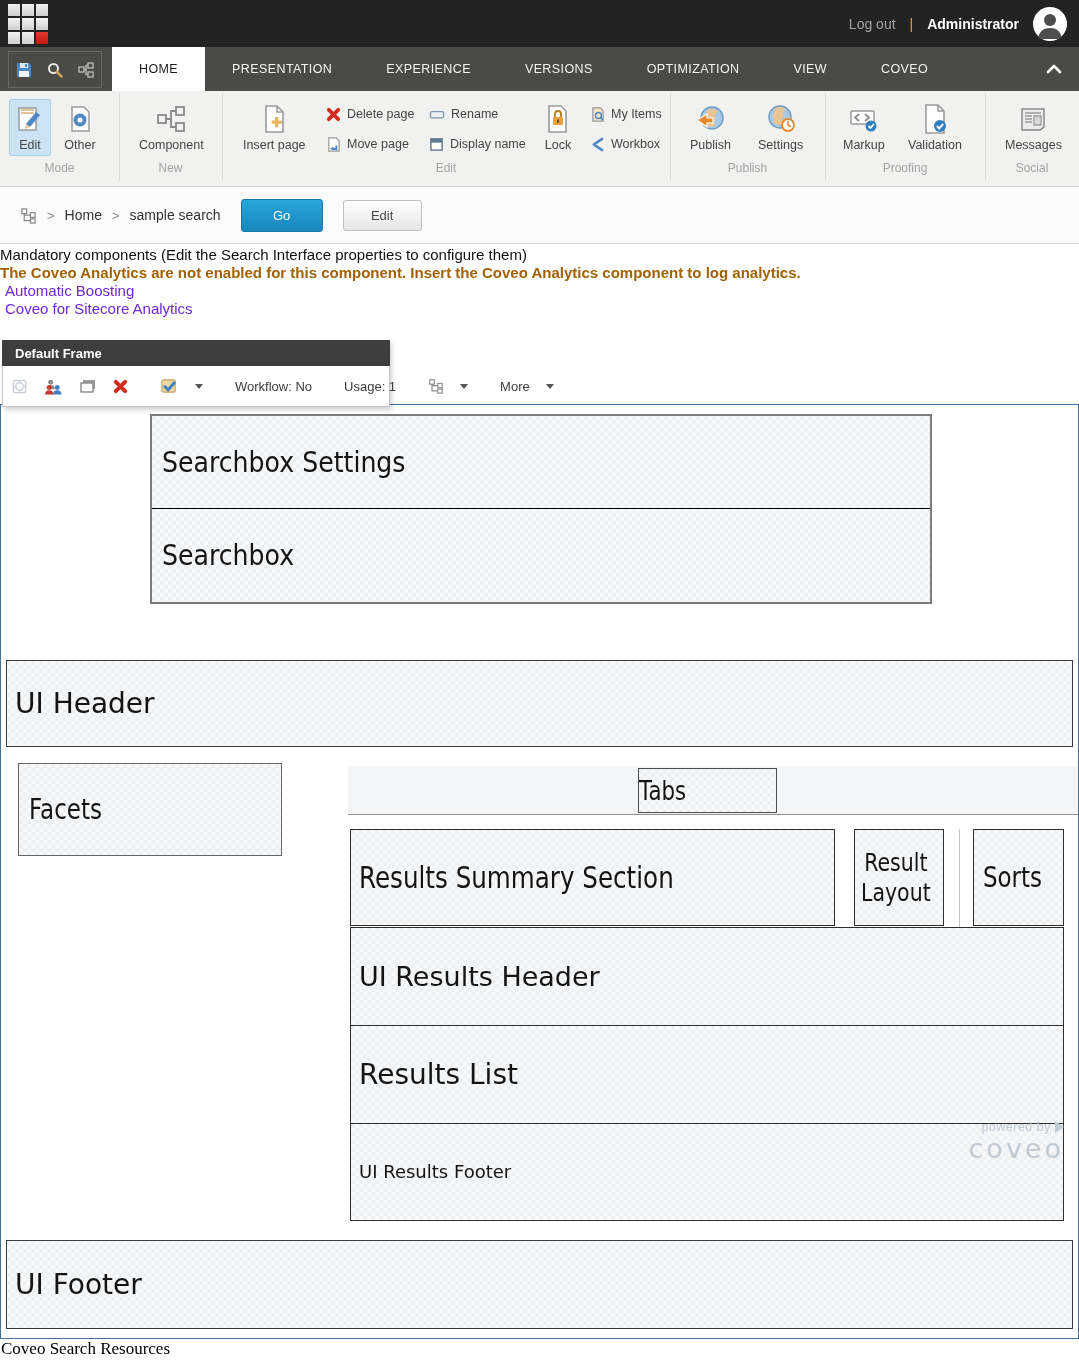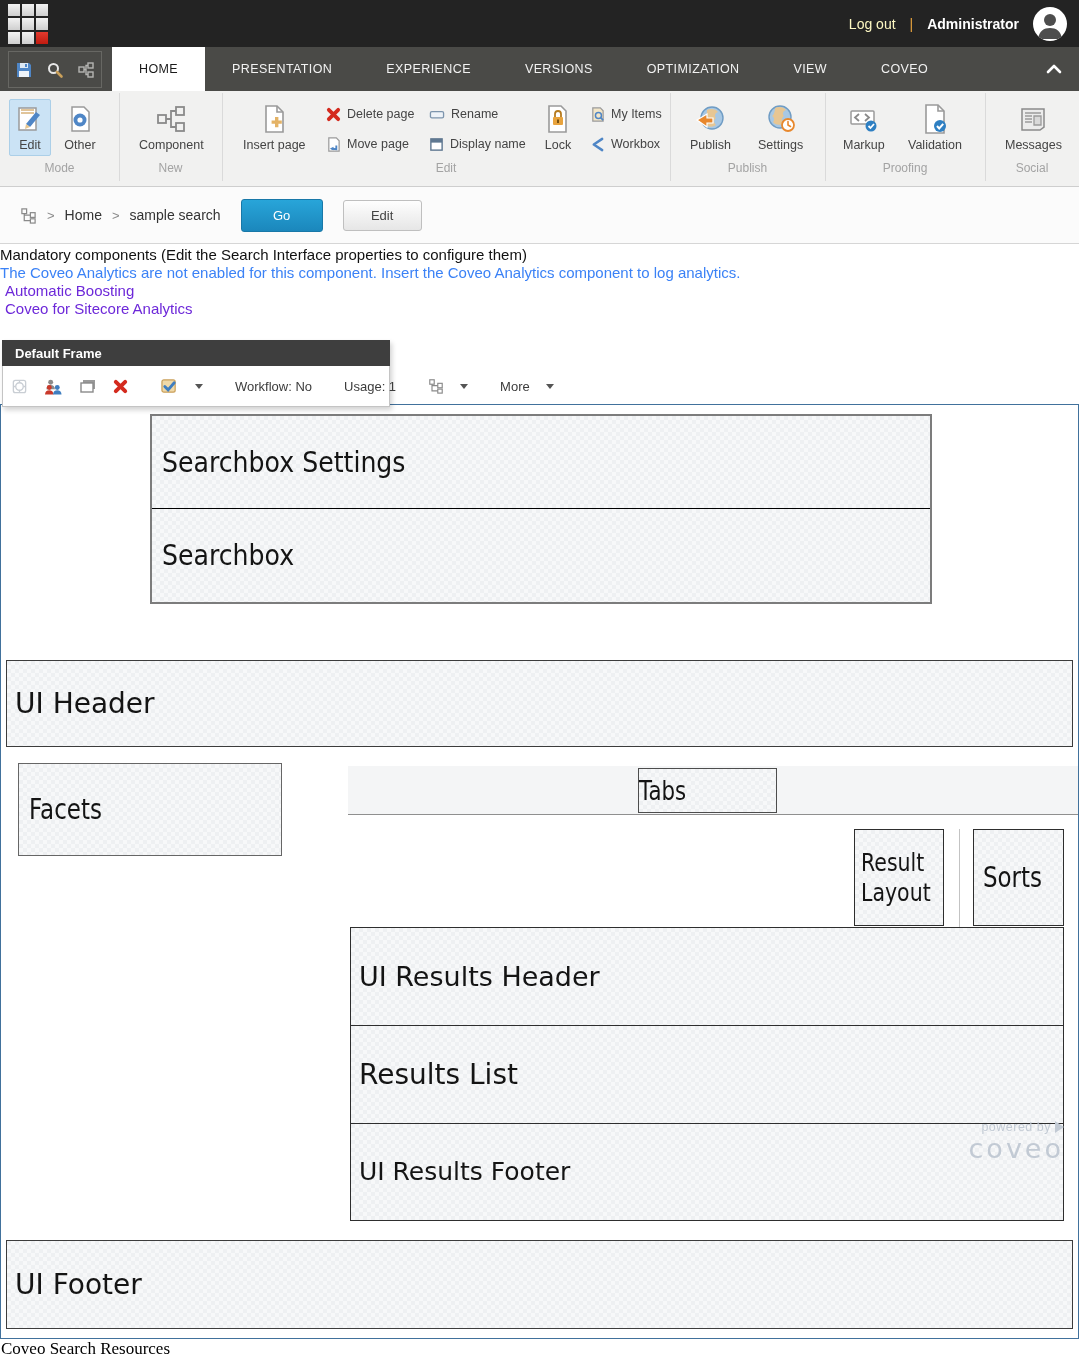--- a/index.html
+++ b/index.html
@@ -6,21 +6,21 @@
   .root{position:relative;width:1079px;height:1361px;overflow:hidden;
         font-family:"Liberation Sans",sans-serif;background:#fff;}
 
   
   .topbar{position:absolute;left:0;top:0;width:1079px;height:47px;background:#232323;}
   .logo{position:absolute;left:8px;top:4px;width:40px;height:40px;display:grid;
         grid-template-columns:repeat(3,1fr);grid-template-rows:repeat(3,1fr);gap:2px;}
   .logo div{background:linear-gradient(180deg,#f2f2f2,#cfcfcf);}
   .logo div.red{background:linear-gradient(180deg,#e23a2e,#c01b10);}
   .topbar-right{position:absolute;right:12px;top:0;height:47px;display:flex;align-items:center;gap:14px;}
-  .logout{color:#fef9c3;font-size:14px;}
+  .logout{color:#a3a3a3;font-size:14px;}
   .usersep{color:#e8a33d;font-size:14px;}
   .username{color:#fff;font-size:14px;font-weight:bold;}
   .avatar{width:34px;height:34px;border-radius:50%;background:#fff;overflow:hidden;display:block;}
 
   
   .tabbar{position:absolute;left:0;top:47px;width:1079px;height:44px;background:#4a4a47;}
   .qat{position:absolute;left:8px;top:4px;width:92px;height:35px;border:1px solid #676763;
        display:flex;align-items:center;justify-content:space-around;background:#4a4a47;}
   .tabs{position:absolute;left:112px;top:0;height:44px;display:flex;}
   .rtab{height:44px;display:flex;align-items:center;padding:0 27px;color:#f2f2f2;
@@ -49,27 +49,27 @@
   .btn-go{width:82px;height:33px;margin-left:10px;border:1px solid #1878a8;border-radius:3px;
           background:linear-gradient(180deg,#28a5d9,#1b87bc);color:#fff;font-size:13px;
           display:flex;align-items:center;justify-content:center;cursor:pointer;}
   .btn-edit2{width:79px;height:31px;margin-left:10px;border:1px solid #bfbfbf;border-radius:3px;
           background:linear-gradient(180deg,#fefefe,#e6e6e6);color:#444;font-size:13px;
           display:flex;align-items:center;justify-content:center;cursor:pointer;}
 
   
   .notices{position:absolute;left:0;top:246px;width:1079px;font-size:15px;color:#111;}
   .notices div{line-height:18px;}
-  .warn{color:#3b82f6;}
+  .warn{color:#a16207;font-weight:bold;}
   .nitem{padding-left:5px;color:#6d28d9;}
 
   
   .frame{position:absolute;left:0;top:404px;width:1077px;height:933px;border:1px solid #41719c;
          background:#fff;}
-  .ph{background:repeating-conic-gradient(#f7f8f9 0% 25%, #eef0f2 0% 50%) 0 0 / 8px 8px;}
+  .ph{background:repeating-conic-gradient(#f7f8f9 0% 25%, #eef0f2 0% 50%) 0 0 / 8px 8px;text-align:center;}
   .ph-label{font-family:"DejaVu Sans",sans-serif;font-size:28px;color:#141414;}
   .cond{display:inline-block;transform:scaleX(.82);transform-origin:0 50%;white-space:nowrap;}
   .cond2{display:inline-block;transform:scaleX(.9);transform-origin:0 50%;white-space:nowrap;}
 
   .sb-wrap{position:absolute;left:149px;top:9px;width:778px;height:186px;border:2px solid #7c7c7c;}
   .sb-row{position:relative;width:100%;height:50%;display:flex;align-items:center;padding-left:10px;box-sizing:border-box;}
   .sb-row.first{border-bottom:1px solid #000;}
 
   .uiheader{position:absolute;left:5px;top:255px;width:1067px;height:87px;border:1px solid #3c3c3c;
             display:flex;align-items:center;padding-left:8px;box-sizing:border-box;}
@@ -374,37 +374,40 @@
     <div class="facets ph">
       <span class="ph-label cond">Facets</span>
     </div>
 
     <div class="tabstrip">
       <div class="tabsbox ph">
         <span class="ph-label cond" style="font-size:26px">Tabs</span>
       </div>
     </div>
 
+    <div class="rss ph">
+      <span class="ph-label cond" style="font-size:30px">Results Summary Section</span>
+    </div>
     <div class="rlayout ph">
       <span class="ph-label cond"><span>Result</span><br><span>Layout</span></span>
     </div>
     <div class="rl-sep"></div>
     <div class="sorts ph">
       <span class="ph-label cond">Sorts</span>
     </div>
 
     <div class="rstack">
       <div class="rrow ph">
         <span class="ph-label" style="font-size:27px">UI Results Header</span>
       </div>
       <div class="rrow ph">
         <span class="ph-label" style="font-size:28px">Results List</span>
       </div>
       <div class="rrow ph">
-        <span class="ph-label" style="font-size:25px">UI Results Footer</span>
+        <span class="ph-label" style="font-size:18px">UI Results Footer</span>
       </div>
     </div>
 
     <div class="poweredby">
       <div class="pb1">
           <span>powered by</span>
           <span class="pb-tri"></span>
         </div>
       <div class="pb2">coveo</div>
     </div>

